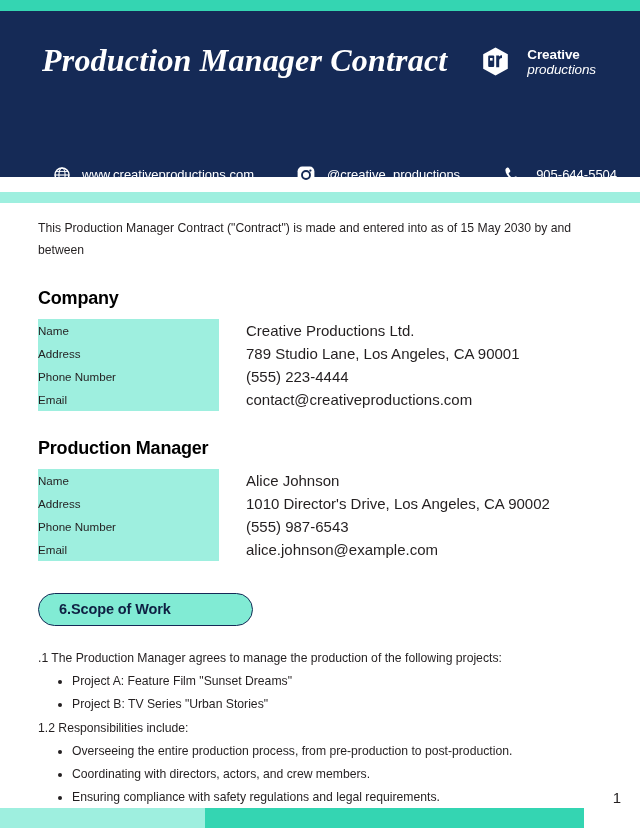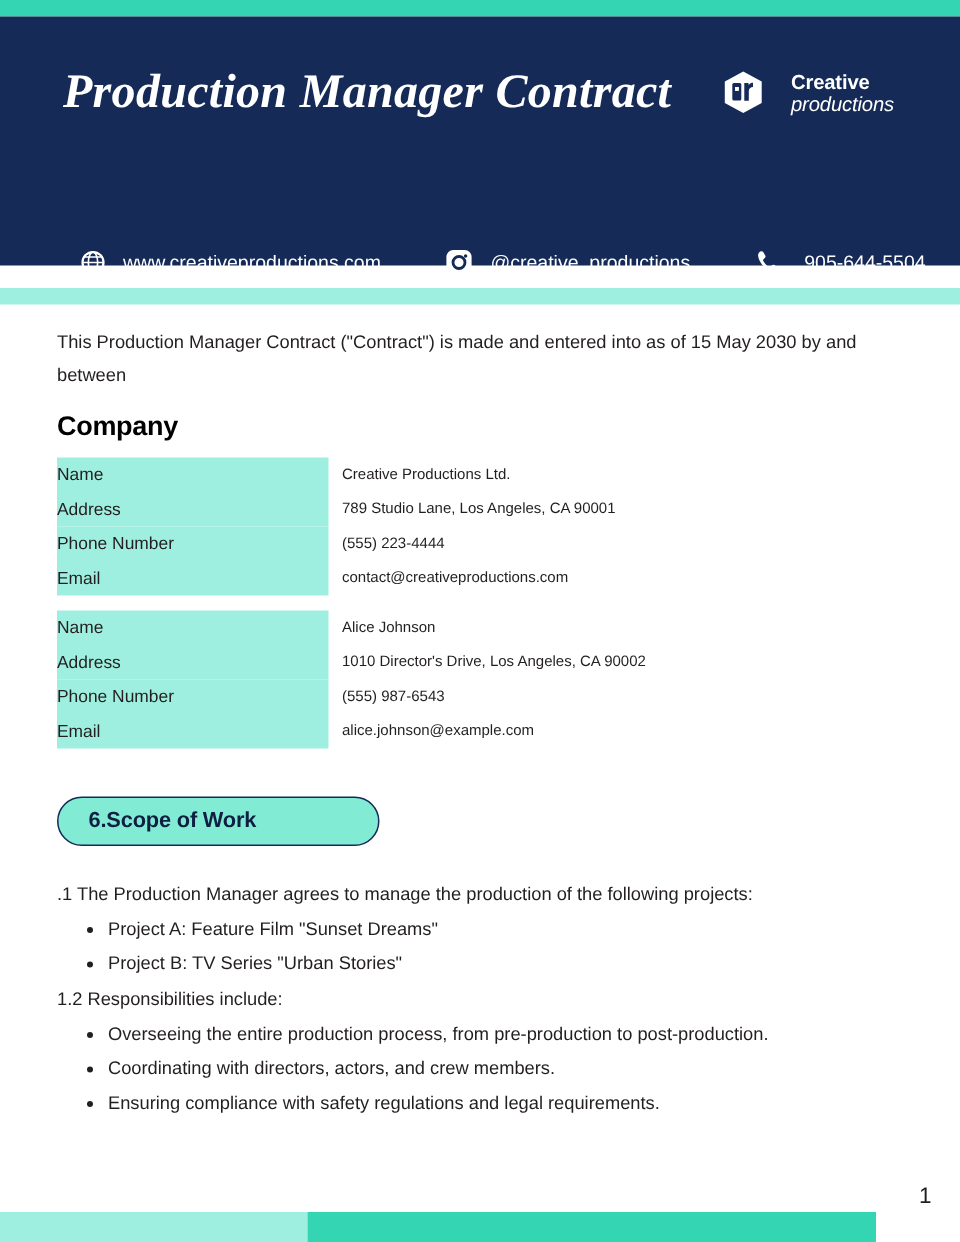--- a/index.html
+++ b/index.html
@@ -96,21 +96,21 @@
     font-size:12.2px;
     line-height:22px;
     color:#231f20;
     max-width:548px;
   }
 
   .sec-title {
     font-size:18px;
     font-weight:bold;
     color:#000000;
-    margin-top:13px;
+    margin-top:27px;
     letter-spacing:-0.2px;
   }
 
   
   .info-table {
     position:relative;
     margin-top:10px;
   }
   .info-row {
     display:flex;
@@ -120,22 +120,22 @@
   .info-label {
     width:181px;
     flex:none;
     background:#9eefdf;
     font-size:11.6px;
     color:#231f20;
     line-height:23px;
     height:23px;
   }
   .info-value {
-    padding-left:9px;
-    font-size:10px;
+    padding-left:27px;
+    font-size:15px;
     color:#231f20;
     line-height:23px;
   }
 
   
   .pill {
     display:inline-block;
     margin-top:32px;
     background:#81ebd4;
     border:1.6px solid #152a56;
@@ -278,20 +278,21 @@
       <div class="info-row">
         <div class="info-label">Phone Number</div>
         <div class="info-value">(555) 223-4444</div>
       </div>
       <div class="info-row">
         <div class="info-label">Email</div>
         <div class="info-value">contact@creativeproductions.com</div>
       </div>
     </div>
 
+    <h2 class="sec-title">Production Manager</h2>
     <div class="info-table">
       <div class="info-row">
         <div class="info-label">Name</div>
         <div class="info-value">Alice Johnson</div>
       </div>
       <div class="info-row">
         <div class="info-label">Address</div>
         <div class="info-value">1010 Director's Drive, Los Angeles, CA 90002</div>
       </div>
       <div class="info-row">

